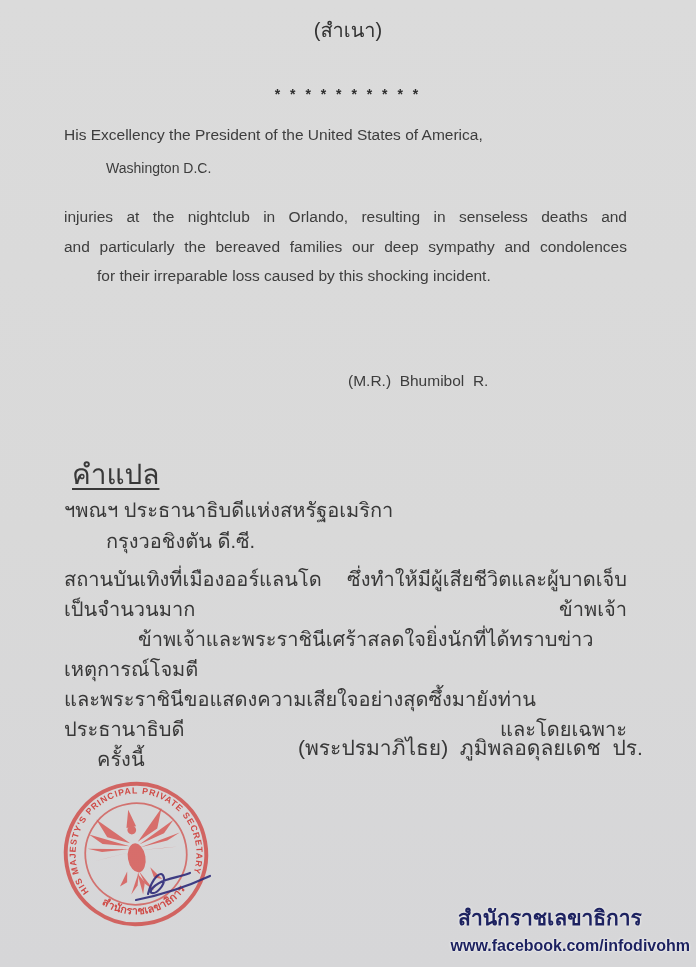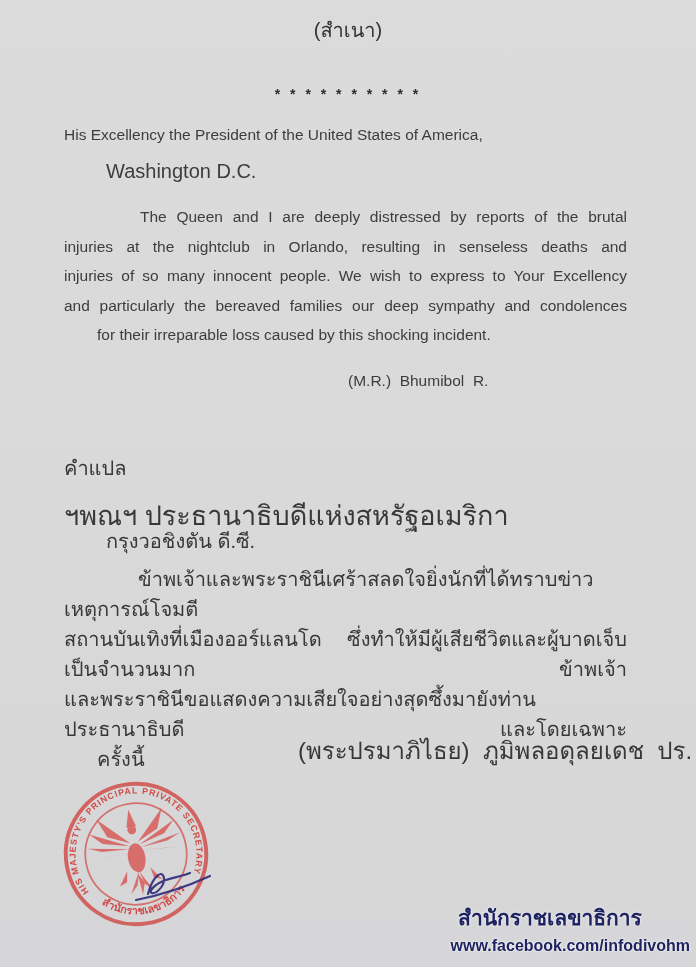--- a/index.html
+++ b/index.html
@@ -9,35 +9,35 @@
     font-family:"Liberation Sans",sans-serif;
     color:#3d3d3d; overflow:hidden;
   }
   .abs { position:absolute; }
   .center { left:0; width:696px; text-align:center; }
   .copy-label  { top:14px; font-size:20px; color:#333; }
   .doc-title   { top:44px; font-size:25px; font-weight:bold; color:#2e2e2e; letter-spacing:.5px; }
   .stars       { top:86px; font-size:14px; font-weight:bold; letter-spacing:3px; color:#2e2e2e; }
 
   .addr-en-1 { top:126px; left:64px; font-size:15.5px; }
-  .addr-en-2 { top:160px; left:106px; font-size:20px; }
+  .addr-en-2 { top:160px; left:106px; font-size:14px; }
 
   .body-en { top:202px; left:64px; width:563px; font-size:15.5px; line-height:29.6px; color:#3d3d3d; }
   .body-th { top:564px; left:64px; width:563px; font-size:20px;  line-height:30px;  color:#383838; }
   .jline   { text-align:justify; text-align-last:justify; }
   .jlast   { text-align:left; text-align-last:left;margin-left:33px; }
   .indent-en { text-indent:76px; }
   .indent-th { text-indent:74px; }
 
   .sig-en { top:372px; left:348px; font-size:15.5px; white-space:pre; }
-  .sig-th { top:731px; left:298px; font-size:24px; color:#383838; white-space:pre; }
+  .sig-th { top:731px; left:298px; font-size:21px; color:#383838; white-space:pre; }
 
-  .trans-label { top:452px; left:64px; font-size:20px; color:#383838;
-                 text-underline-offset:4px; }
-  .th-addr-1 { top:494px; left:64px;  font-size:27px; color:#383838; }
+  .trans-label { top:452px; left:72px; font-size:28px; color:#383838;
+                 text-decoration:underline; text-underline-offset:4px; }
+  .th-addr-1 { top:494px; left:64px;  font-size:20px; color:#383838; }
   .th-addr-2 { top:525px; left:106px; font-size:20px; color:#383838; }
 
   .seal-svg { left:58px; top:776px; width:156px; height:156px; }
   .seal-ring-outer { fill:none; stroke:#d0504c; stroke-width:4;   opacity:.85; }
   .seal-ring-inner { fill:none; stroke:#d0504c; stroke-width:1.8; opacity:.75; }
   .seal-arc-en { font-family:"Liberation Sans",sans-serif; font-size:9px;  font-weight:bold; fill:#cf4a46; letter-spacing:1px; }
   .seal-arc-th { font-family:"Liberation Sans",sans-serif; font-size:11px; font-weight:bold; fill:#cf4a46; }
   .garuda { fill:#d75450; opacity:.8; }
 
   .sign-svg { left:132px; top:860px; width:84px; height:48px; }
@@ -55,36 +55,34 @@
 
 <div class="page">
 
   <div class="abs center copy-label">(สำเนา)</div>
   <div class="abs center stars">* * * * * * * * * *</div>
 
   <div class="abs addr-en-1">His Excellency the President of the United States of America,</div>
   <div class="abs addr-en-2">Washington D.C.</div>
 
   <div class="abs body-en">
-    <div class="jline indent-en">The Queen and I are deeply distressed by reports of the brutal</div>
     <div class="jline">injuries at the nightclub in Orlando, resulting in senseless deaths and</div>
-    <div class="jline">injuries of so many innocent people. We wish to express to Your Excellency</div>
     <div class="jline">and particularly the bereaved families our deep sympathy and condolences</div>
     <div class="jlast">for their irreparable loss caused by this shocking incident.</div>
   </div>
 
   <div class="abs sig-en">(M.R.)  Bhumibol  R.</div>
 
   <div class="abs trans-label">คำแปล</div>
   <div class="abs th-addr-1">ฯพณฯ ประธานาธิบดีแห่งสหรัฐอเมริกา</div>
   <div class="abs th-addr-2">กรุงวอชิงตัน ดี.ซี.</div>
 
   <div class="abs body-th">
+    <div class="jline">สถานบันเทิงที่เมืองออร์แลนโด ซึ่งทำให้มีผู้เสียชีวิตและผู้บาดเจ็บเป็นจำนวนมาก ข้าพเจ้า</div>
     <div class="jline indent-th">ข้าพเจ้าและพระราชินีเศร้าสลดใจยิ่งนักที่ได้ทราบข่าวเหตุการณ์โจมตี</div>
-    <div class="jline">สถานบันเทิงที่เมืองออร์แลนโด ซึ่งทำให้มีผู้เสียชีวิตและผู้บาดเจ็บเป็นจำนวนมาก ข้าพเจ้า</div>
     <div class="jline">และพระราชินีขอแสดงความเสียใจอย่างสุดซึ้งมายังท่านประธานาธิบดี และโดยเฉพาะ</div>
     <div class="jlast">ครั้งนี้</div>
   </div>
 
   <div class="abs sig-th">(พระปรมาภิไธย)  ภูมิพลอดุลยเดช  ปร.</div>
 
   <svg class="abs seal-svg" viewBox="0 0 160 160">
     <defs>
       <path id="arcTop" d="M 26.3,111 A 62,62 0 1 1 133.7,111"></path>
       <path id="arcBot" d="M 18,80 A 62,62 0 0 0 142,80"></path>

